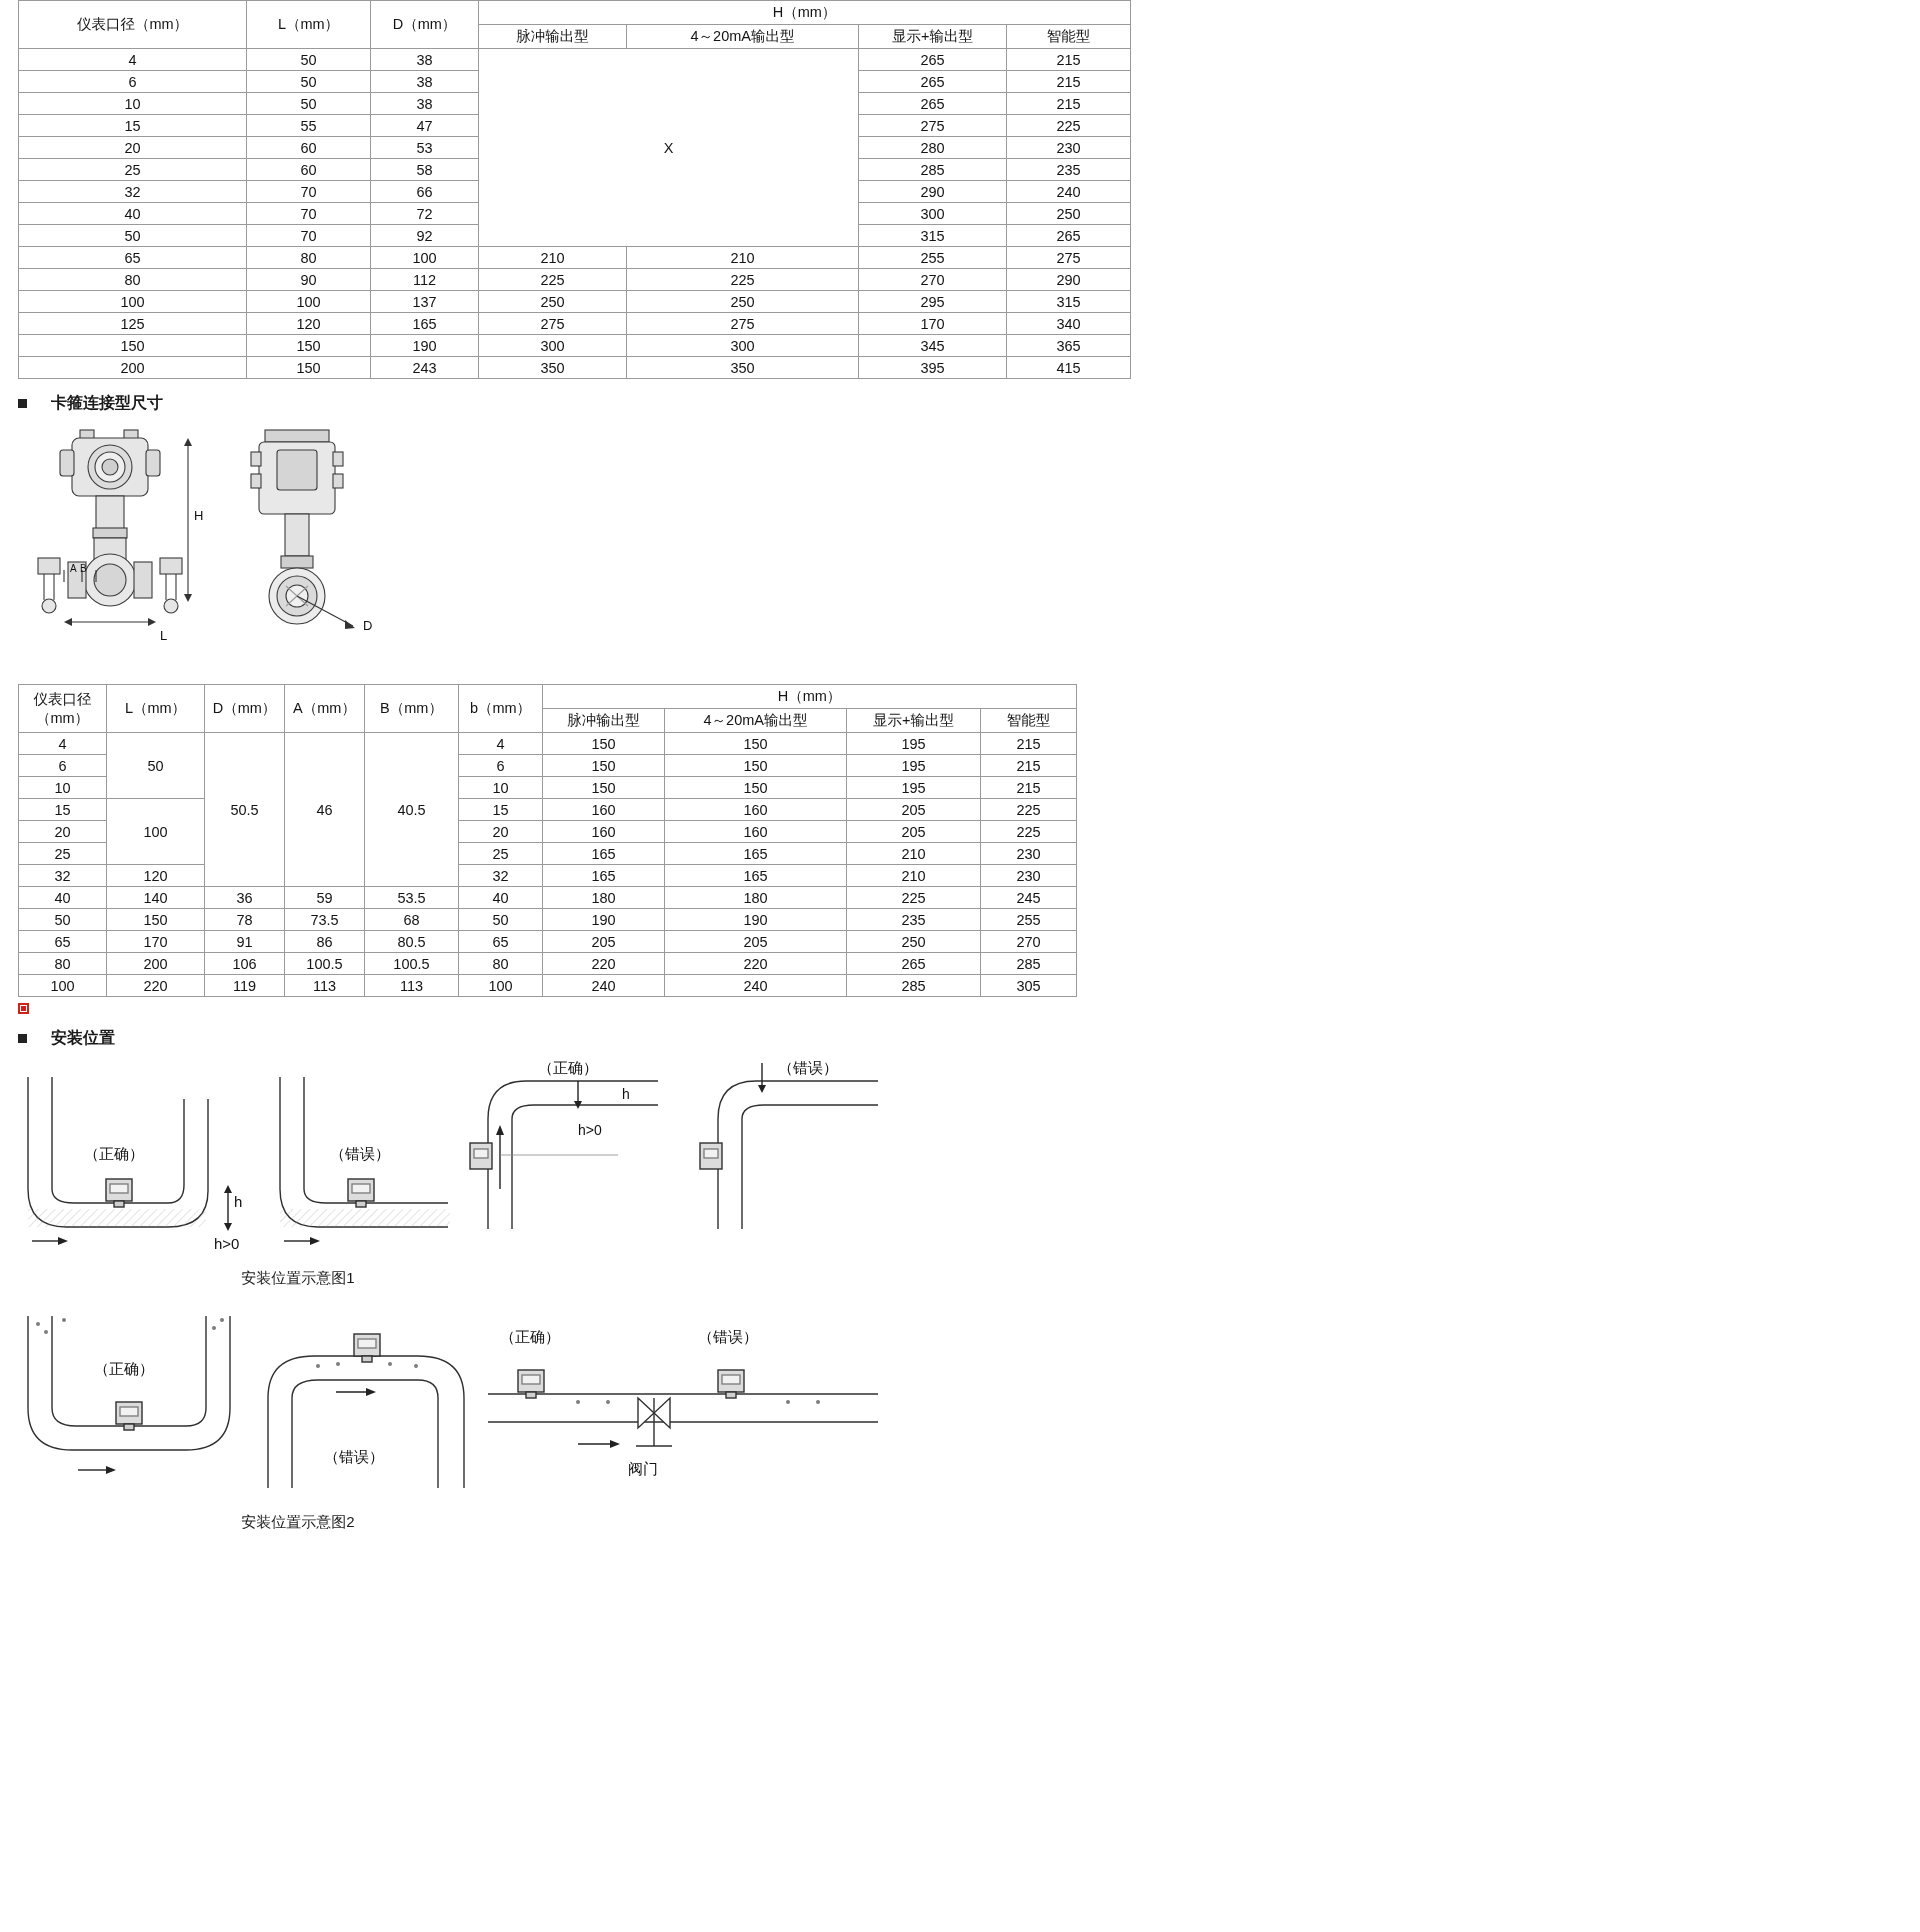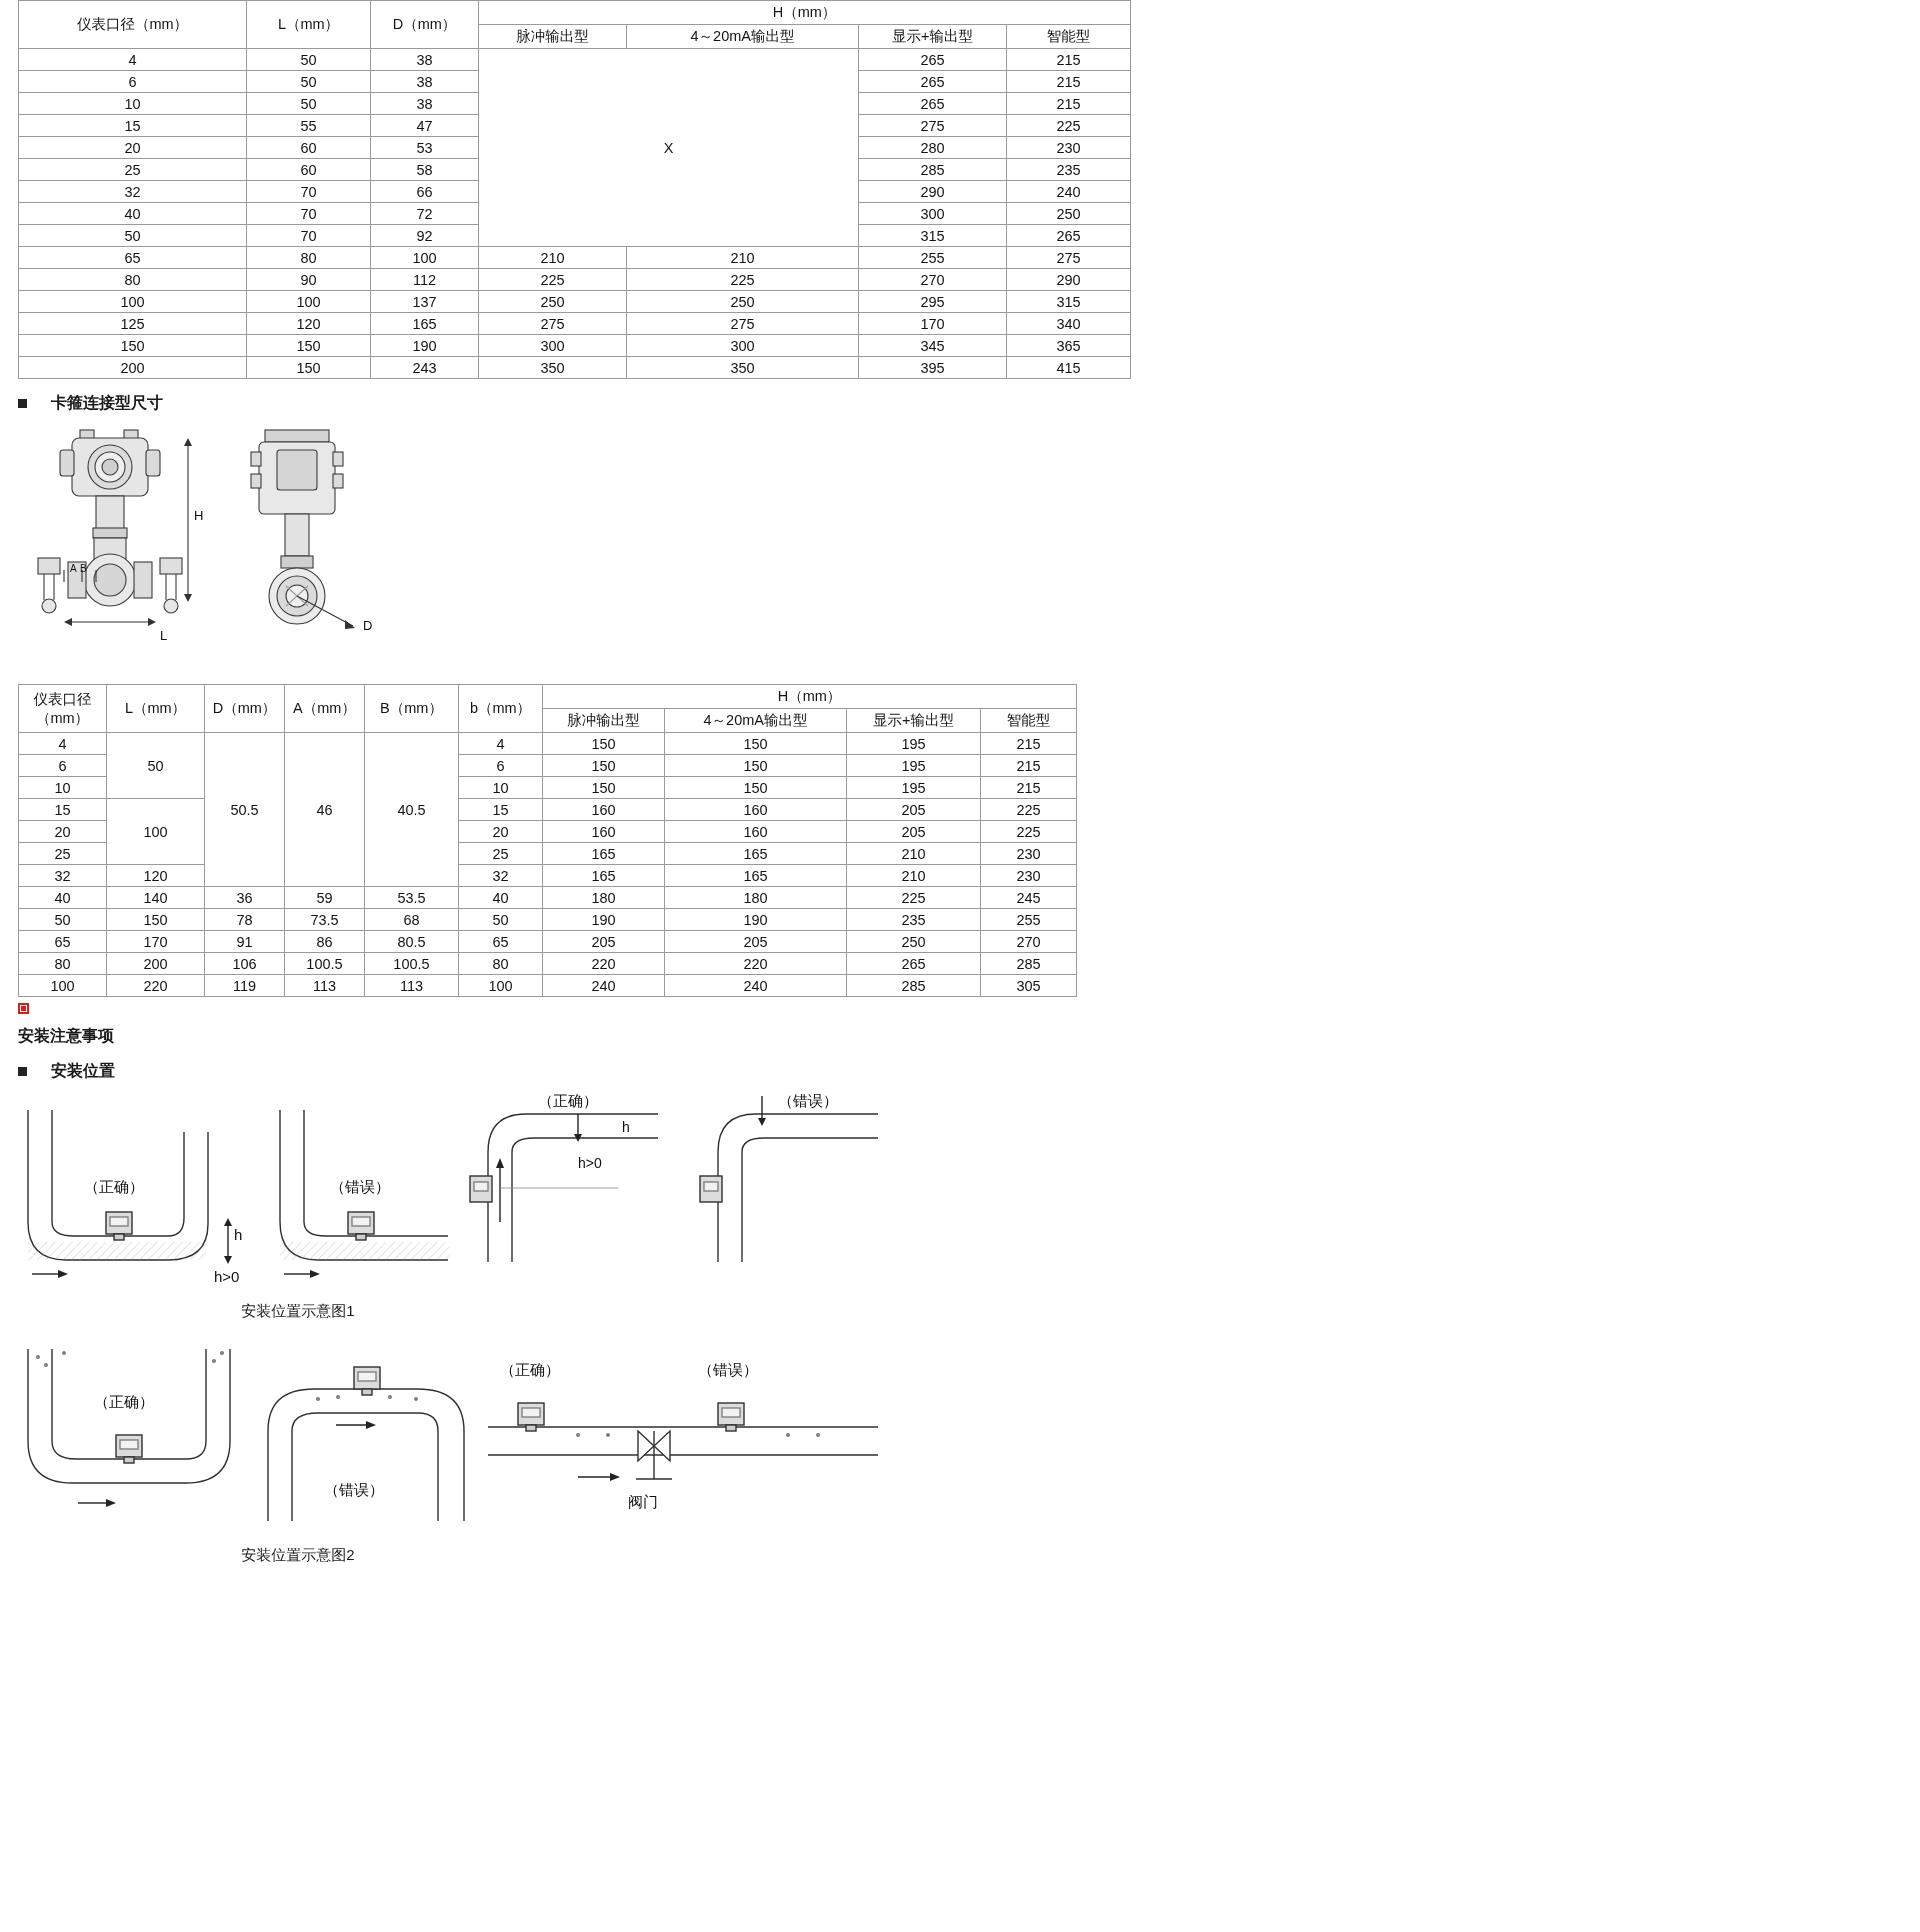--- a/index.html
+++ b/index.html
@@ -449,21 +449,20 @@
         <td>240</td>
         <td>240</td>
         <td>285</td>
         <td>305</td>
       </tr>
     </tbody>
   </table>
 
   <div class="redmark"></div>
 
-  <div class="plain-head">安装注意事项</div>
 
   <div class="sec-head">
     <span class="sq"></span>
     <span>安装位置</span>
   </div>
 
   <div class="fig">
     <svg class="svg-wrap" width="880" height="210" viewBox="0 0 880 210">
       <defs>
         <pattern id="hatch" width="6" height="6" patternUnits="userSpaceOnUse" patternTransform="rotate(45)">

